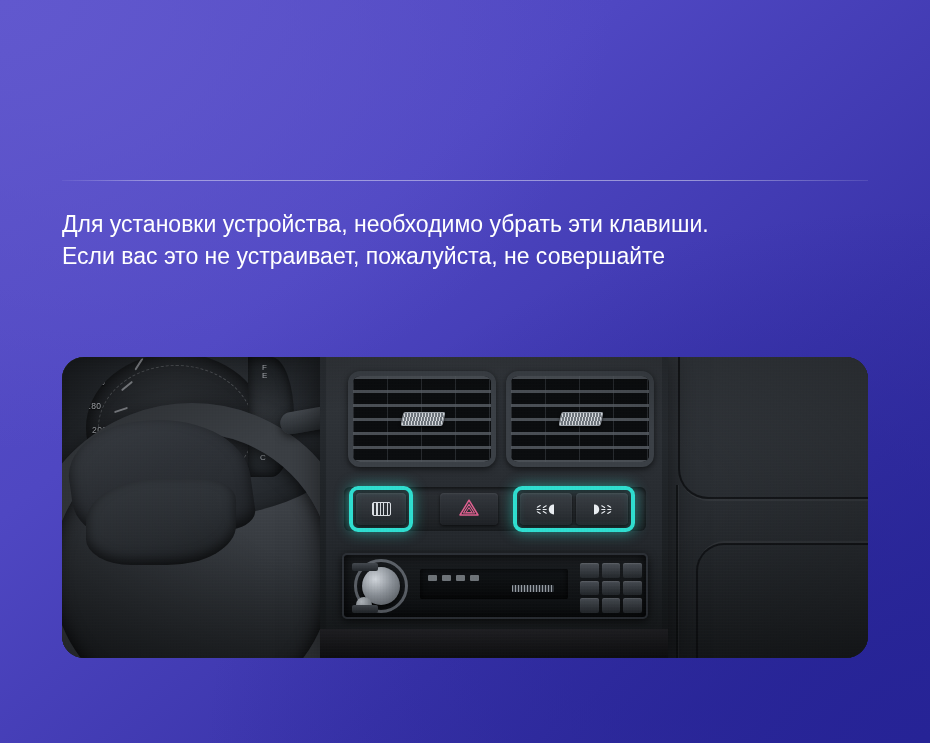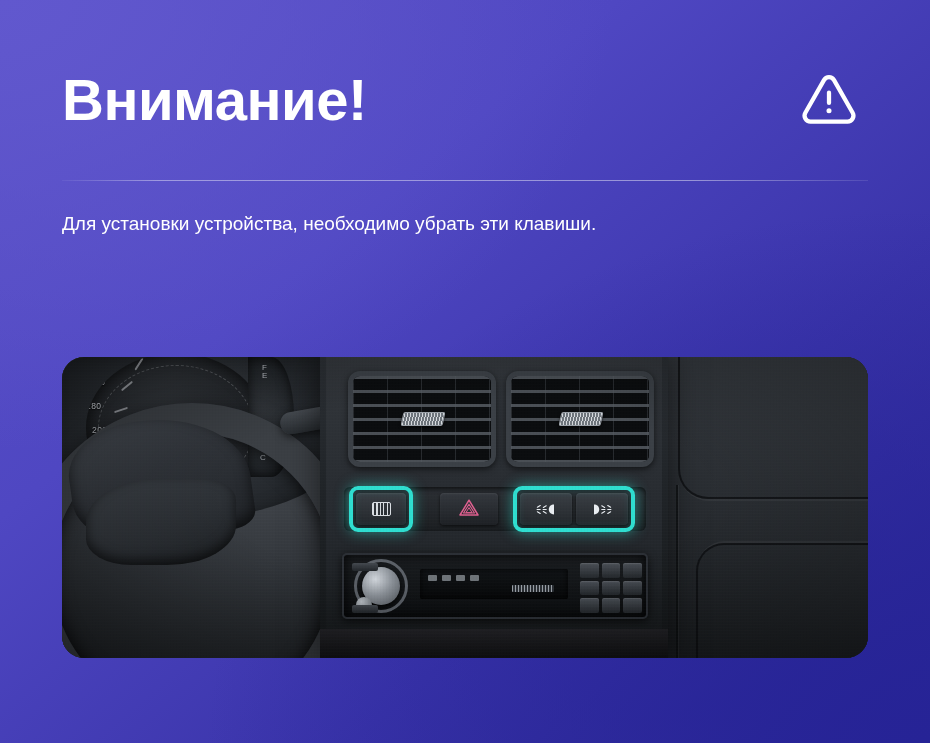--- a/index.html
+++ b/index.html
@@ -62,21 +62,21 @@
         rgba(255,255,255,0.10) 100%);
   }
 
   
   .body-copy {
     position: absolute;
     left: 62px;
     top: 208px;
     width: 800px;
     color: #ffffff;
-    font-size: 19px;
+    font-size: 23px;
     line-height: 32px;
     font-weight: 400;
   }
   .body-copy p { margin: 0; }
 
   
   .photo {
     position: absolute;
     left: 62px;
     top: 357px;
@@ -451,35 +451,26 @@
     left: 258px; top: 272px;
     width: 348px; height: 29px;
     background: linear-gradient(180deg, #232327 0%, #111214 100%);
   }
 </style>
 </head>
 <body>
 
 <div class="slide">
 
-  <div class="header">
-    <h1 class="page-title">Внимание!</h1>
-    <span class="warn-icon">
-      <svg viewBox="0 0 64 64" fill="none" xmlns="http://www.w3.org/2000/svg">
-        <path d="M32 8.5c-2.1 0-4.1 1.1-5.2 3L7.6 45.2c-2.3 4 0.6 9 5.2 9h38.4c4.6 0 7.5-5 5.2-9L37.2 11.5c-1.1-1.9-3.1-3-5.2-3z" stroke="#ffffff" stroke-width="4.4" stroke-linejoin="round"></path>
-        <path d="M32 24.5v10.5" stroke="#ffffff" stroke-width="4.4" stroke-linecap="round"></path>
-        <circle cx="32" cy="43" r="2.6" fill="#ffffff"></circle>
-      </svg>
-    </span>
-  </div>
 
   <div class="divider"></div>
 
   <div class="body-copy">
     <p>Для установки устройства, необходимо убрать эти клавиши.</p>
+    <p>Если вас это не устраивает, пожалуйста, не совершайте</p>
   </div>
 
   <div class="photo">
     <div class="photo-inner">
       <div class="dash-base"></div>
 
       <div class="cluster">
         <div class="gauge">
           <div class="gauge-ticks"></div>
 

